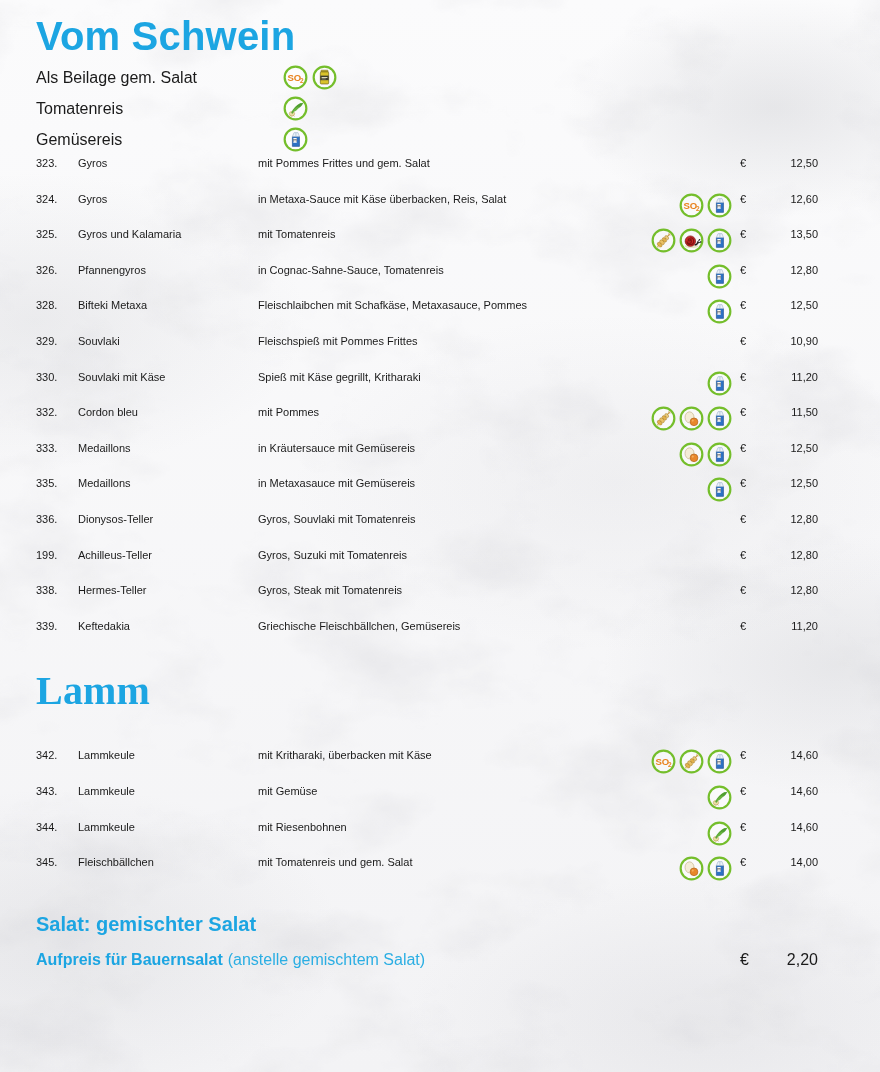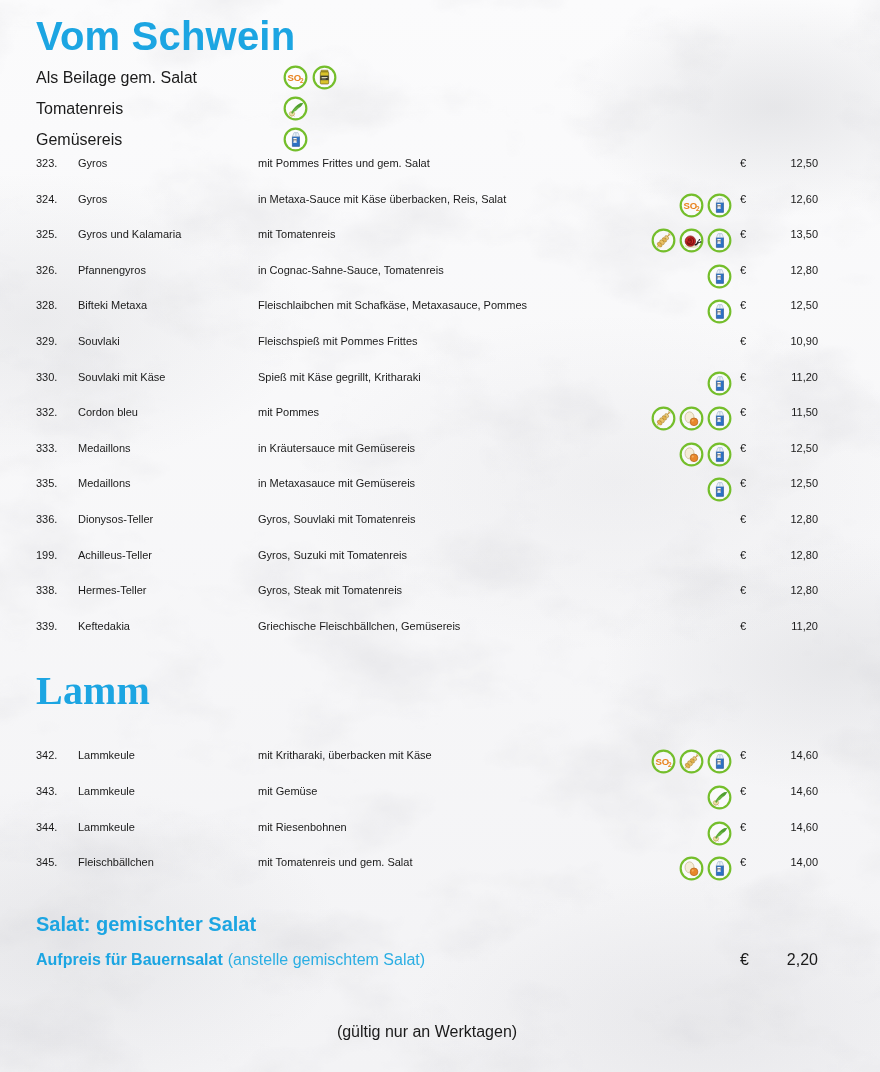--- a/index.html
+++ b/index.html
@@ -392,15 +392,14 @@
 
   <div class="footer-salad">Salat: gemischter Salat</div>
 
   <div class="footer-surcharge">
     <span class="fs-label">Aufpreis für Bauernsalat</span>
     <span class="fs-sub">(anstelle gemischtem Salat)</span>
     <span class="cur">€</span>
     <span class="pr">2,20</span>
   </div>
 
-  <div class="validity">(gültig nur an Werktagen)</div>
 
 </div>
 
 </body></html>

